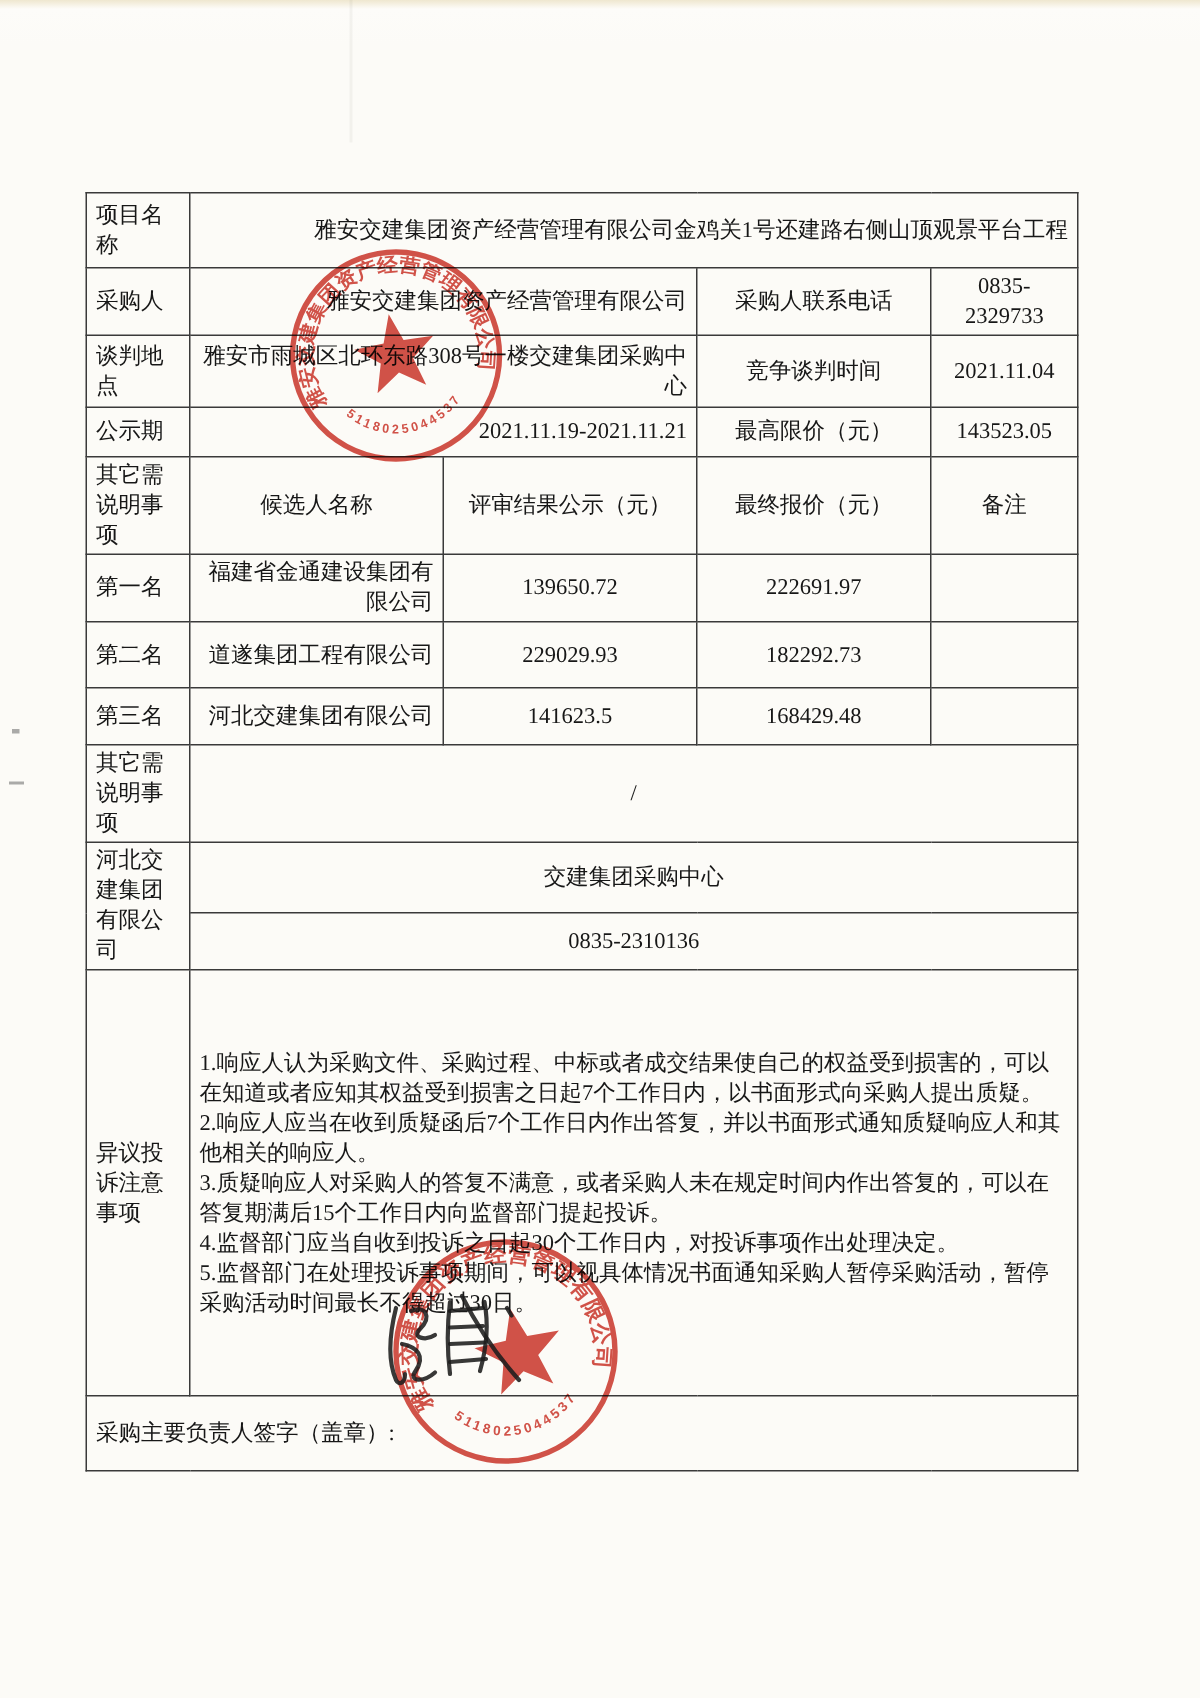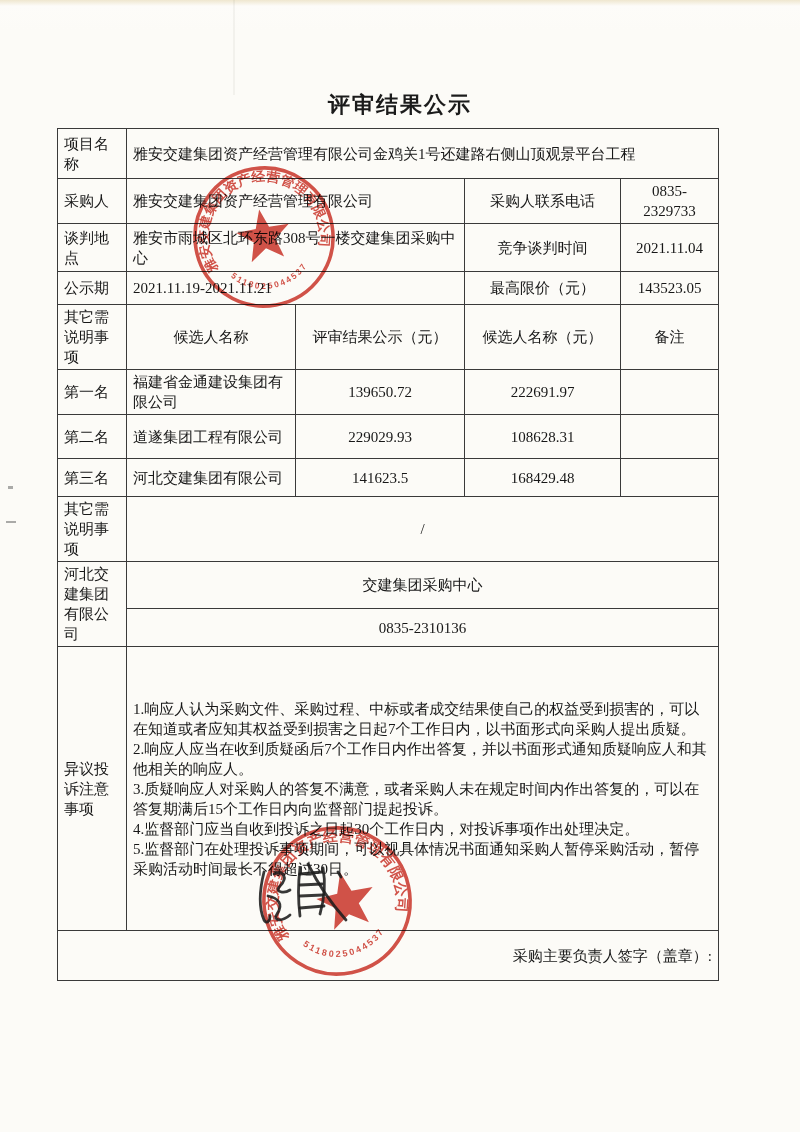--- a/index.html
+++ b/index.html
@@ -8,42 +8,41 @@
         background:linear-gradient(180deg,#efe7cf 0,#fdfcf9 6px,#fcfbf7 30px);}
   .crease{position:absolute;left:233px;top:0;width:2px;height:95px;background:rgba(90,80,60,.06);}
   .margin-mark{position:absolute;background:rgba(70,70,70,.45);}
   .doc-title{position:absolute;left:0;top:90px;width:800px;margin:0;text-align:center;
              font-family:"Liberation Sans","DejaVu Sans",sans-serif;font-weight:700;
              font-size:22px;letter-spacing:2px;color:#1b1b1b;}
   table.result{position:absolute;left:57px;top:128px;width:661px;border-collapse:collapse;table-layout:fixed;}
   table.result td{border:1.6px solid #3a3a3a;font-size:15px;color:#171717;vertical-align:middle;
                   padding:2px 6px;line-height:20px;overflow:hidden;}
   td.lab{padding:2px 2px 2px 4px;line-height:19px;text-align:left;}
-  td.left{text-align:left;}
+  td.left{text-align:right;}
   td.center{text-align:center;}
   td.objection-cell{white-space:pre-wrap;line-height:25px;padding:6px 9px;text-align:left;}
-  td.sig-cell{text-align:right;padding-left:5px;}
+  td.sig-cell{text-align:left;padding-left:5px;}
   
   .stamp{position:absolute;mix-blend-mode:multiply;opacity:.9;}
   .stamp .sc{fill:none;stroke:#cf4036;stroke-width:3.6;}
   .stamp .sf{fill:#cf4036;}
   .stamp text{fill:#cf4036;font-family:"Liberation Sans","DejaVu Sans",sans-serif;font-weight:700;}
   .stamp .sn{letter-spacing:2.2px;}
   .sig{position:absolute;left:250px;top:858px;}
   .sig path{fill:none;stroke:#1d1d1d;stroke-width:2.8;stroke-linecap:round;stroke-linejoin:round;opacity:.88;}
 </style>
 </head>
 <body>
 
 <div class="page">
   <div class="crease"></div>
   <div class="margin-mark" style="left:8px;top:486px;width:5px;height:3px;"></div>
   <div class="margin-mark" style="left:6px;top:521px;width:10px;height:2px;"></div>
 
-  <h1 class="doc-title">评审结果公示</h1>
 
   <table class="result">
     <colgroup>
         <col style="width:69px">
         <col style="width:169px">
         <col style="width:169px">
         <col style="width:156px">
         <col style="width:98px">
       </colgroup>
     <tbody>
@@ -66,35 +65,35 @@
     <tr style="height:33px">
       <td class="lab">公示期</td>
       <td class="left" colspan="2">2021.11.19-2021.11.21</td>
       <td class="center">最高限价（元）</td>
       <td class="center">143523.05</td>
     </tr>
     <tr style="height:32px">
       <td class="lab">其它需说明事项</td>
       <td class="center">候选人名称</td>
       <td class="center">评审结果公示（元）</td>
-      <td class="center">候选人名称（元）</td>
+      <td class="center">最终报价（元）</td>
       <td class="center">备注</td>
     </tr>
     <tr style="height:45px">
       <td class="lab">第一名</td>
       <td class="left">福建省金通建设集团有限公司</td>
       <td class="center">139650.72</td>
       <td class="center">222691.97</td>
       <td class="center"></td>
     </tr>
     <tr style="height:44px">
       <td class="lab">第二名</td>
       <td class="left">道遂集团工程有限公司</td>
       <td class="center">229029.93</td>
-      <td class="center">108628.31</td>
+      <td class="center">182292.73</td>
       <td class="center"></td>
     </tr>
     <tr style="height:38px">
       <td class="lab">第三名</td>
       <td class="left">河北交建集团有限公司</td>
       <td class="center">141623.5</td>
       <td class="center">168429.48</td>
       <td class="center"></td>
     </tr>
     <tr style="height:46px">

